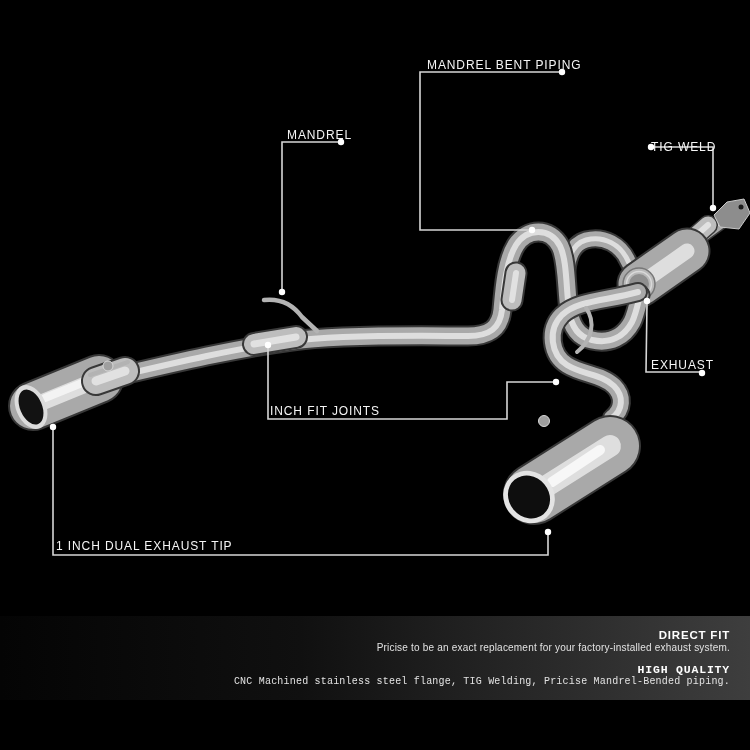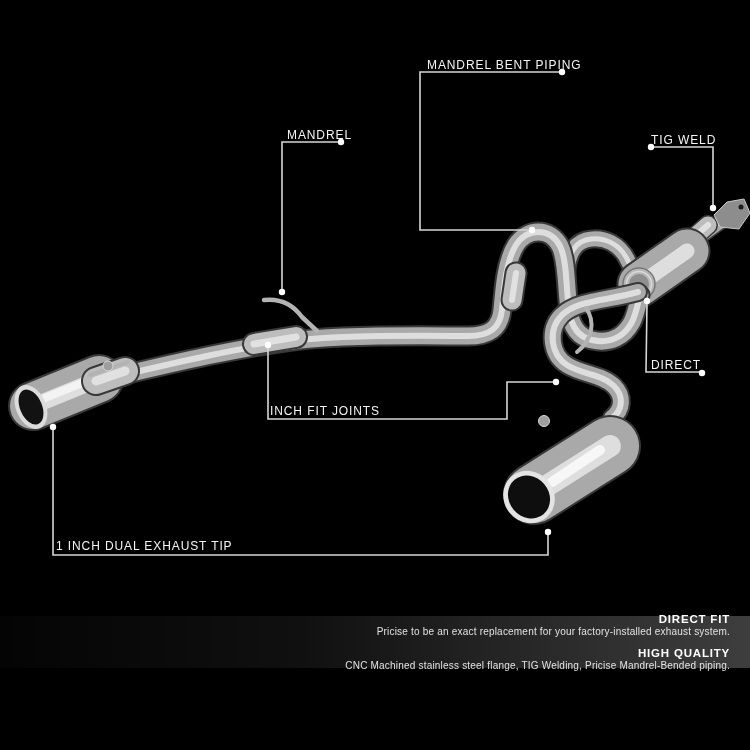--- a/index.html
+++ b/index.html
@@ -16,29 +16,29 @@
   .rod{fill:none;stroke:#b3b3b3;stroke-linecap:round;stroke-linejoin:round;}
   .cl{fill:none;stroke:#d6d6d6;stroke-width:1.6;}
   .dot{fill:#ffffff;}
   
   .callout-label{
     position:absolute;color:#f5f5f5;font-size:12px;letter-spacing:0.9px;
     white-space:nowrap;font-weight:400;line-height:12px;
   }
   
   .info-band{
-    position:absolute;left:0;top:616px;width:750px;height:52px;
+    position:absolute;left:0;top:616px;width:750px;height:84px;
     background:linear-gradient(90deg,#040404 0%,#101010 40%,#3e3e3e 100%);
     display:flex;flex-direction:column;justify-content:center;align-items:flex-end;
     padding-right:20px;box-sizing:border-box;text-align:right;
   }
   .info-title{color:#ffffff;font-size:11.5px;font-weight:bold;letter-spacing:0.8px;line-height:13px;}
   .info-desc{color:#e2e2e2;font-size:10px;letter-spacing:0.2px;line-height:12px;}
   .info-section{margin:0;}
-  .info-section + .info-section{margin-top:9px;}
+  .info-section + .info-section{margin-top:9px;font-family:Liberation Mono, monospace;}
 </style>
 </head>
 <body>
 
 <div class="stage">
 
   <svg class="art" width="750" height="750" viewBox="0 0 750 750">
     <defs>
       <path id="p-hump2" d="M567,286 C565,260 572,244 586,240 C604,235 621,245 628,261 C634,272 637,280 642,286"></path>
       <path id="p-frontsleeve" d="M683,247 L708,225"></path>
@@ -166,22 +166,22 @@
     </g>
     <g>
       <path class="cl" d="M53,428 L53,555 L548,555 L548,533"></path>
       <circle class="dot" cx="53" cy="427" r="3.2"></circle>
       <circle class="dot" cx="548" cy="532" r="3.2"></circle>
     </g>
   </svg>
 
   <div class="callout-label" style="left:427px;top:59px">MANDREL BENT PIPING</div>
   <div class="callout-label" style="left:287px;top:129px">MANDREL</div>
-  <div class="callout-label" style="left:651px;top:134px">TIG WELD</div>
-  <div class="callout-label" style="left:651px;top:359px">DIRECT</div>
+  <div class="callout-label" style="left:651px;top:141px">TIG WELD</div>
+  <div class="callout-label" style="left:651px;top:359px">EXHUAST</div>
   <div class="callout-label" style="left:270px;top:405px">INCH FIT JOINTS</div>
   <div class="callout-label" style="left:56px;top:540px">1 INCH DUAL EXHAUST TIP</div>
 
   <div class="info-band">
     <div class="info-section">
       <div class="info-title">DIRECT FIT</div>
       <div class="info-desc">Pricise to be an exact replacement for your factory-installed exhaust system.</div>
     </div>
     <div class="info-section">
       <div class="info-title">HIGH QUALITY</div>

